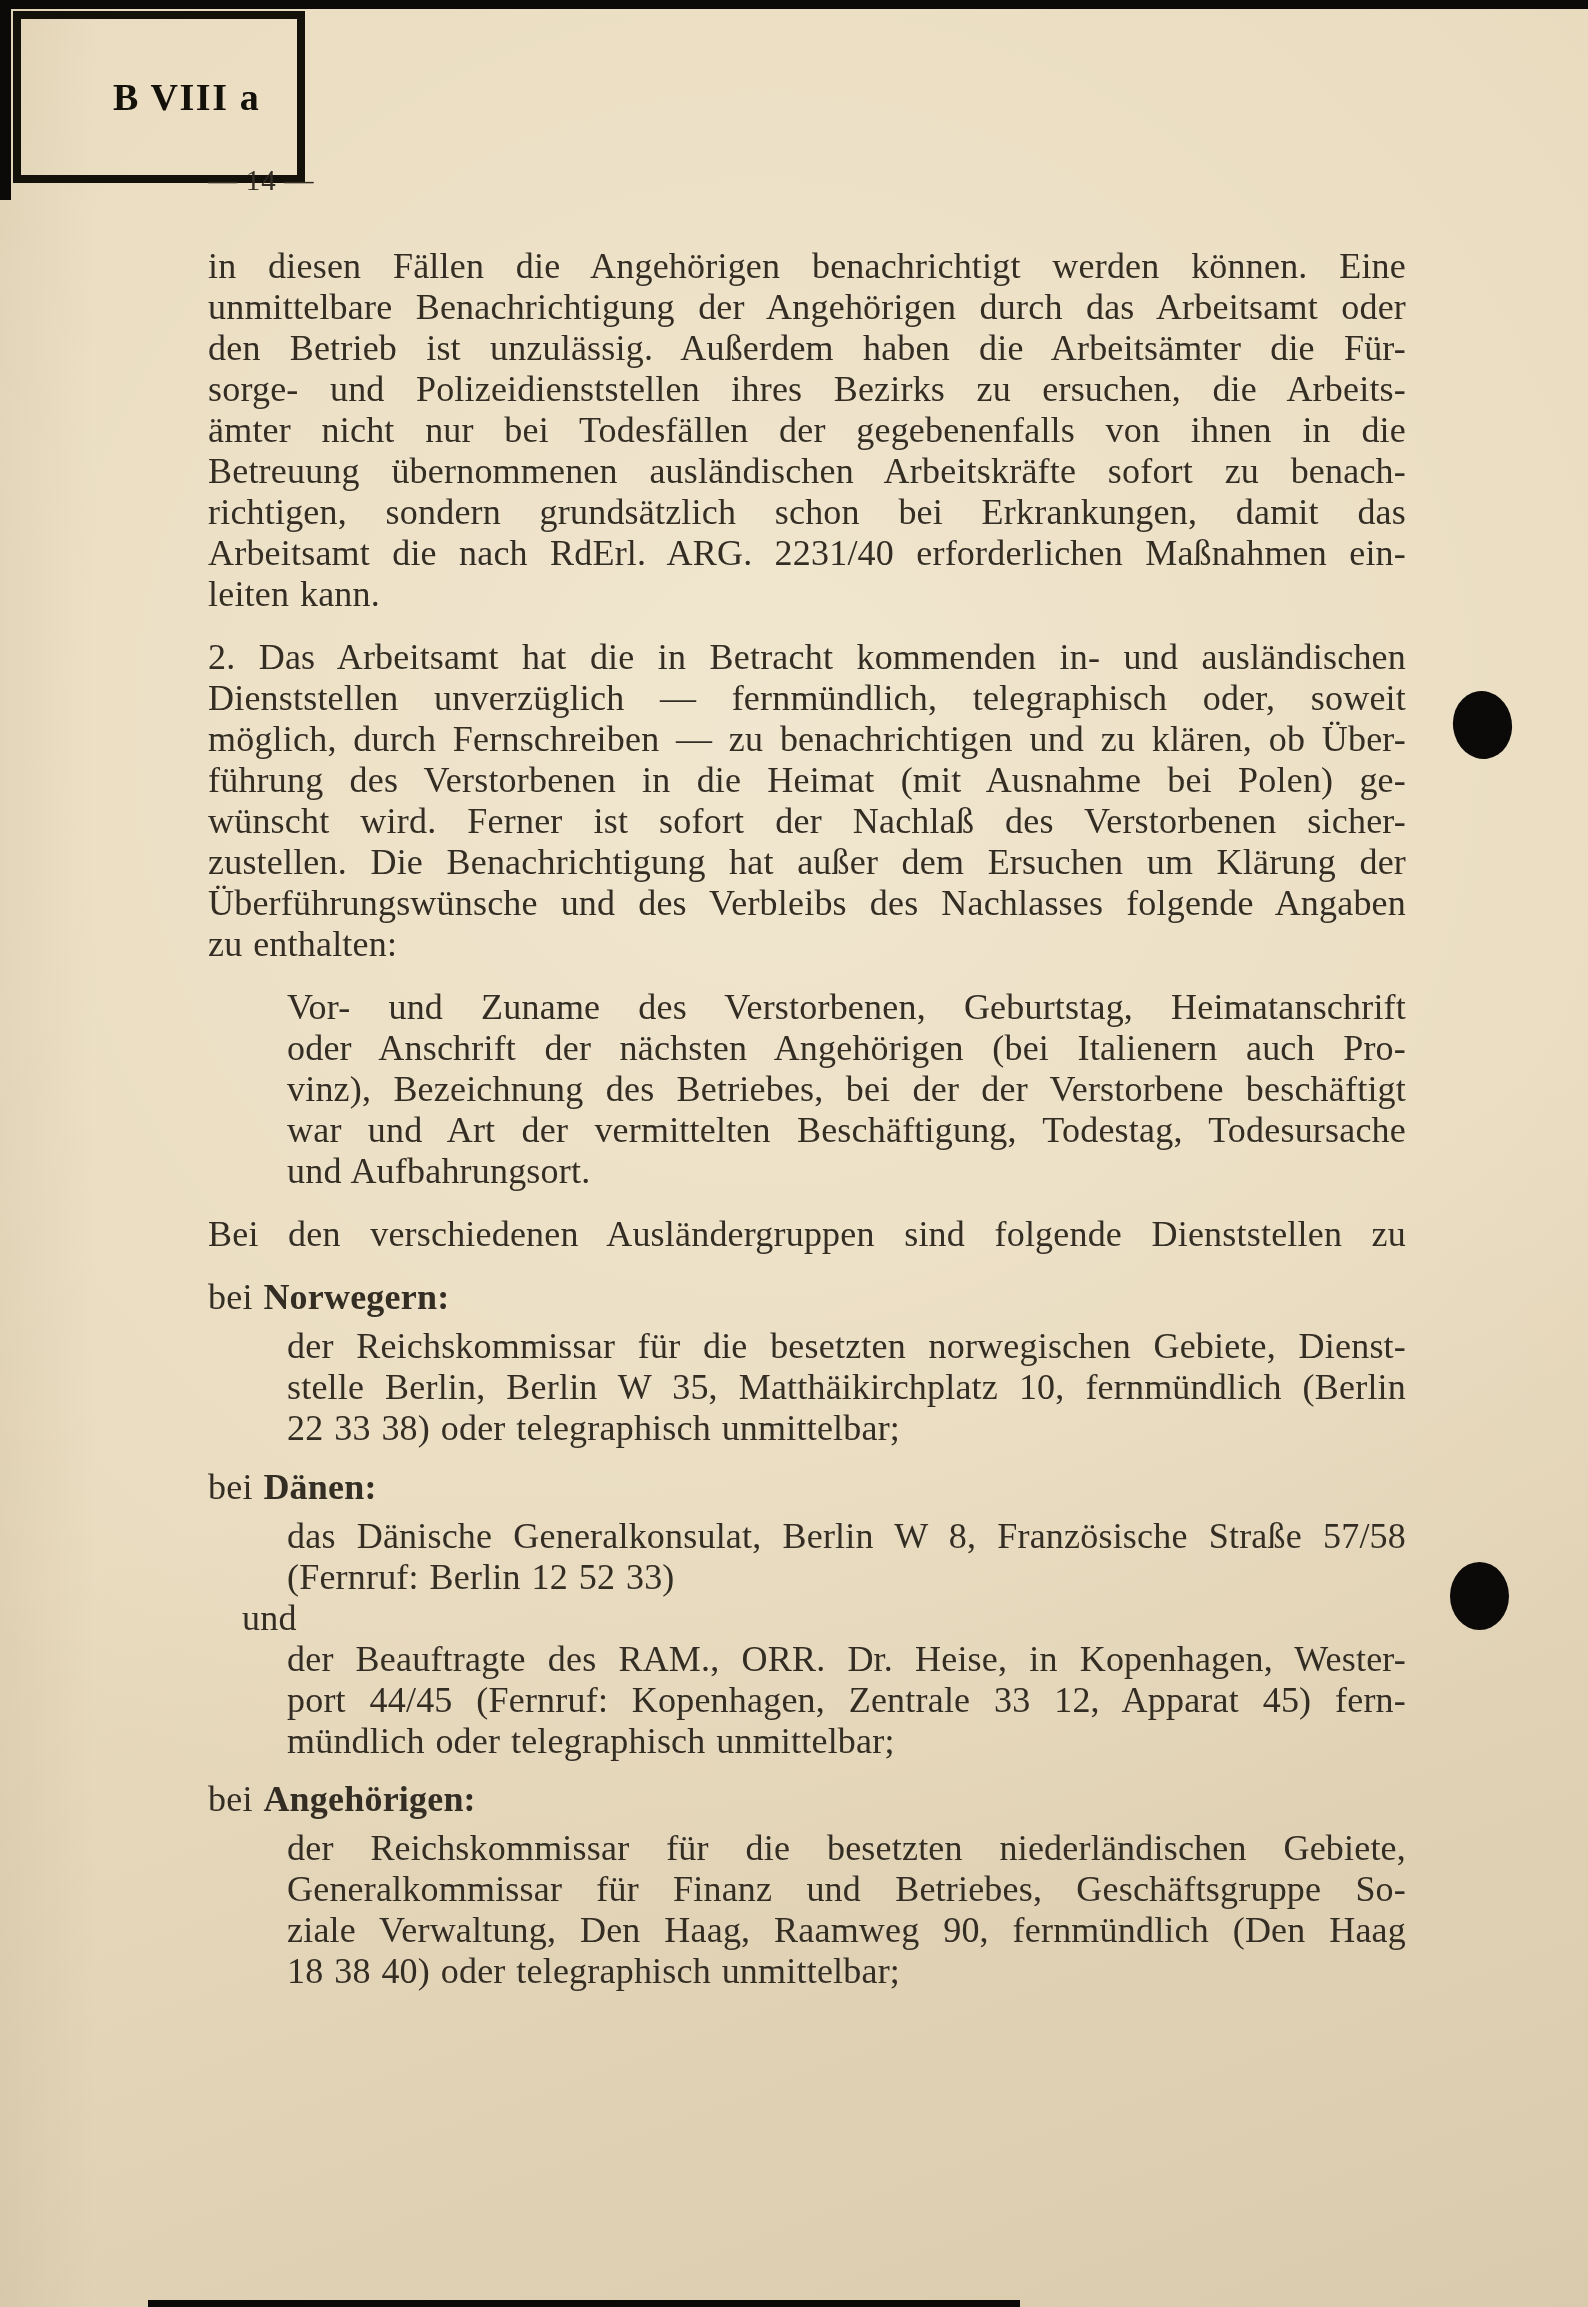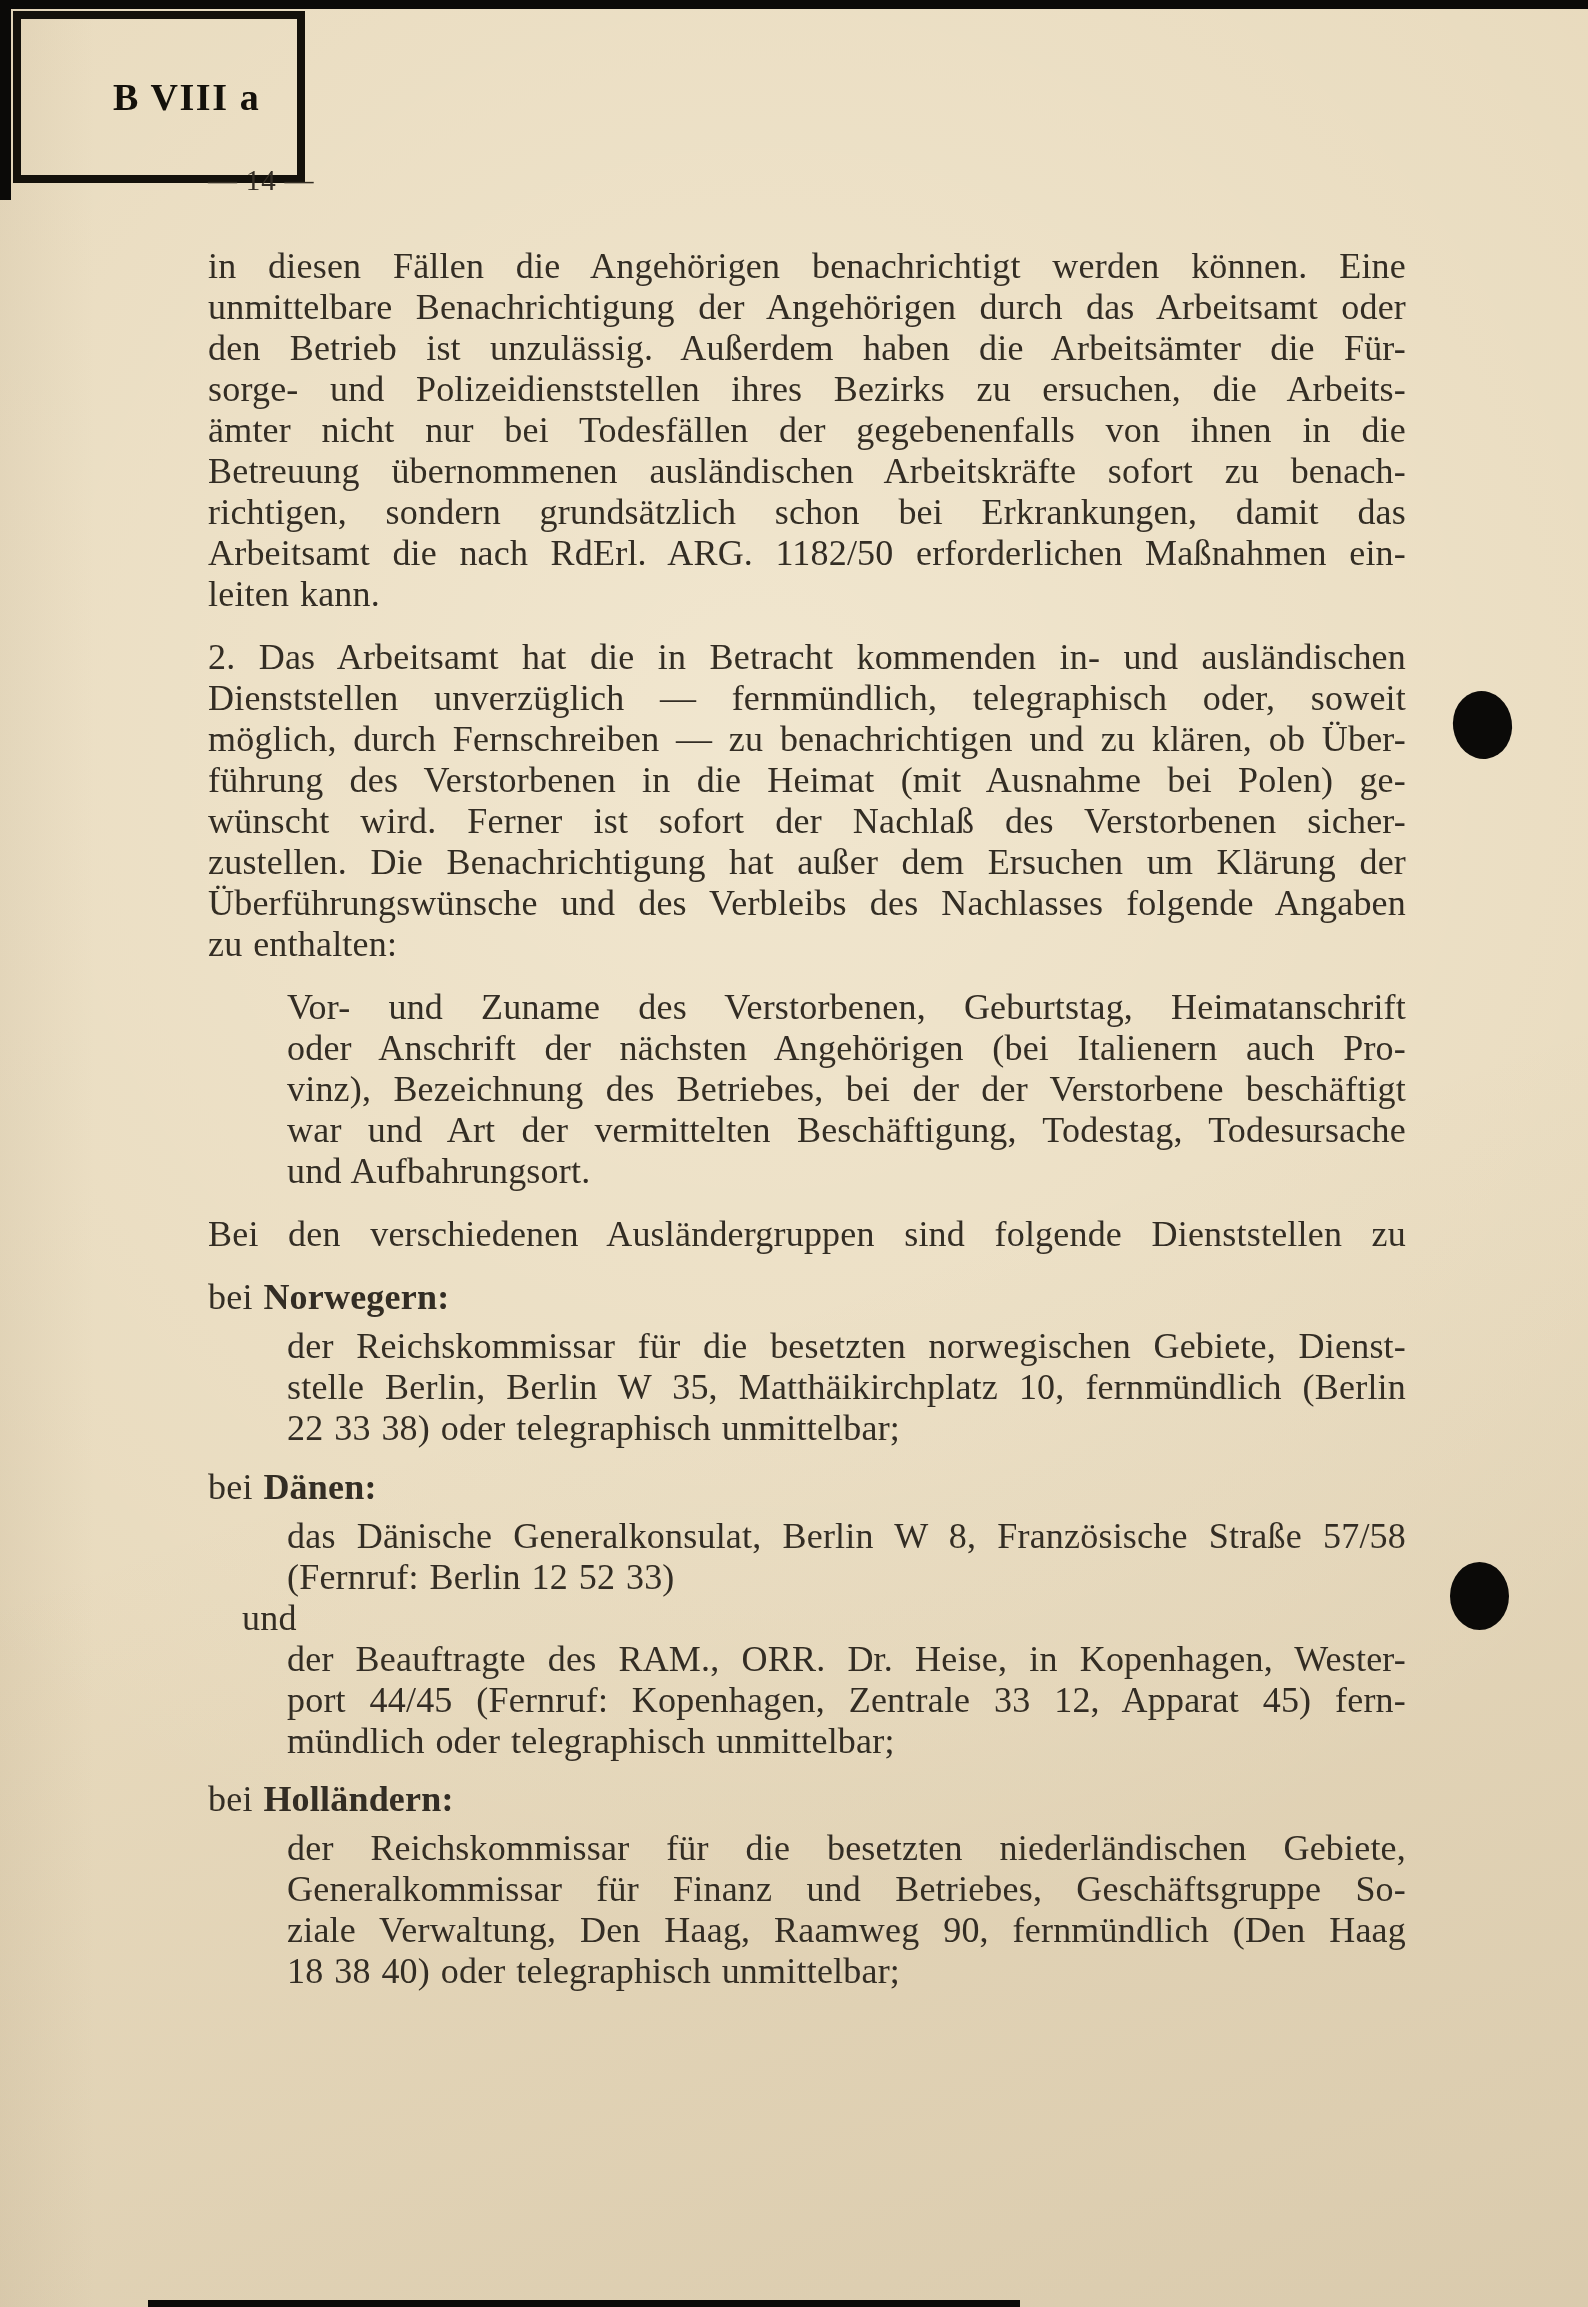--- a/index.html
+++ b/index.html
@@ -109,21 +109,21 @@
   <div class="doc-body">
 
     <div class="para">
         <div class="line">in diesen Fällen die Angehörigen benachrichtigt werden können. Eine</div>
         <div class="line">unmittelbare Benachrichtigung der Angehörigen durch das Arbeitsamt oder</div>
         <div class="line">den Betrieb ist unzulässig. Außerdem haben die Arbeitsämter die Für-</div>
         <div class="line">sorge- und Polizeidienststellen ihres Bezirks zu ersuchen, die Arbeits-</div>
         <div class="line">ämter nicht nur bei Todesfällen der gegebenenfalls von ihnen in die</div>
         <div class="line">Betreuung übernommenen ausländischen Arbeitskräfte sofort zu benach-</div>
         <div class="line">richtigen, sondern grundsätzlich schon bei Erkrankungen, damit das</div>
-        <div class="line">Arbeitsamt die nach RdErl. ARG. 1182/50 erforderlichen Maßnahmen ein-</div>
+        <div class="line">Arbeitsamt die nach RdErl. ARG. 2231/40 erforderlichen Maßnahmen ein-</div>
         <div class="line last">leiten kann.</div>
       </div>
 
     <div class="para">
         <div class="line">2. Das Arbeitsamt hat die in Betracht kommenden in- und ausländischen</div>
         <div class="line">Dienststellen unverzüglich — fernmündlich, telegraphisch oder, soweit</div>
         <div class="line">möglich, durch Fernschreiben — zu benachrichtigen und zu klären, ob Über-</div>
         <div class="line">führung des Verstorbenen in die Heimat (mit Ausnahme bei Polen) ge-</div>
         <div class="line">wünscht wird. Ferner ist sofort der Nachlaß des Verstorbenen sicher-</div>
         <div class="line">zustellen. Die Benachrichtigung hat außer dem Ersuchen um Klärung der</div>
@@ -163,21 +163,21 @@
       </div>
     <div class="connector-line">und</div>
     <div class="group-body indent">
         <div class="line">der Beauftragte des RAM., ORR. Dr. Heise, in Kopenhagen, Wester-</div>
         <div class="line">port 44/45 (Fernruf: Kopenhagen, Zentrale 33 12, Apparat 45) fern-</div>
         <div class="line last">mündlich oder telegraphisch unmittelbar;</div>
       </div>
 
     <div class="group-heading">
       <span>bei</span>
-      <b>Holländern:</b>
+      <b>Angehörigen:</b>
     </div>
     <div class="group-body indent tight">
         <div class="line">der Reichskommissar für die besetzten niederländischen Gebiete,</div>
         <div class="line">Generalkommissar für Finanz und Betriebes, Geschäftsgruppe So-</div>
         <div class="line">ziale Verwaltung, Den Haag, Raamweg 90, fernmündlich (Den Haag</div>
         <div class="line last">18 38 40) oder telegraphisch unmittelbar;</div>
       </div>
 
   </div>
 </div>

